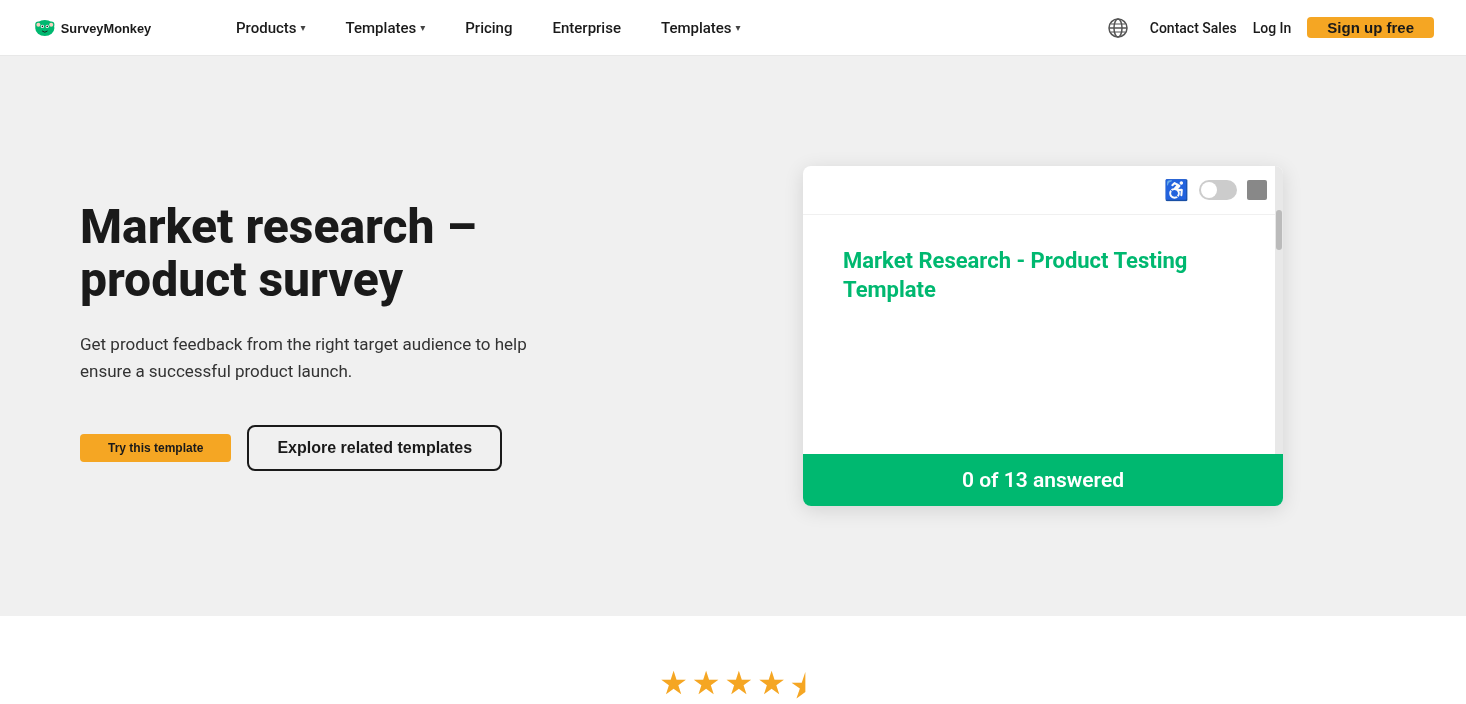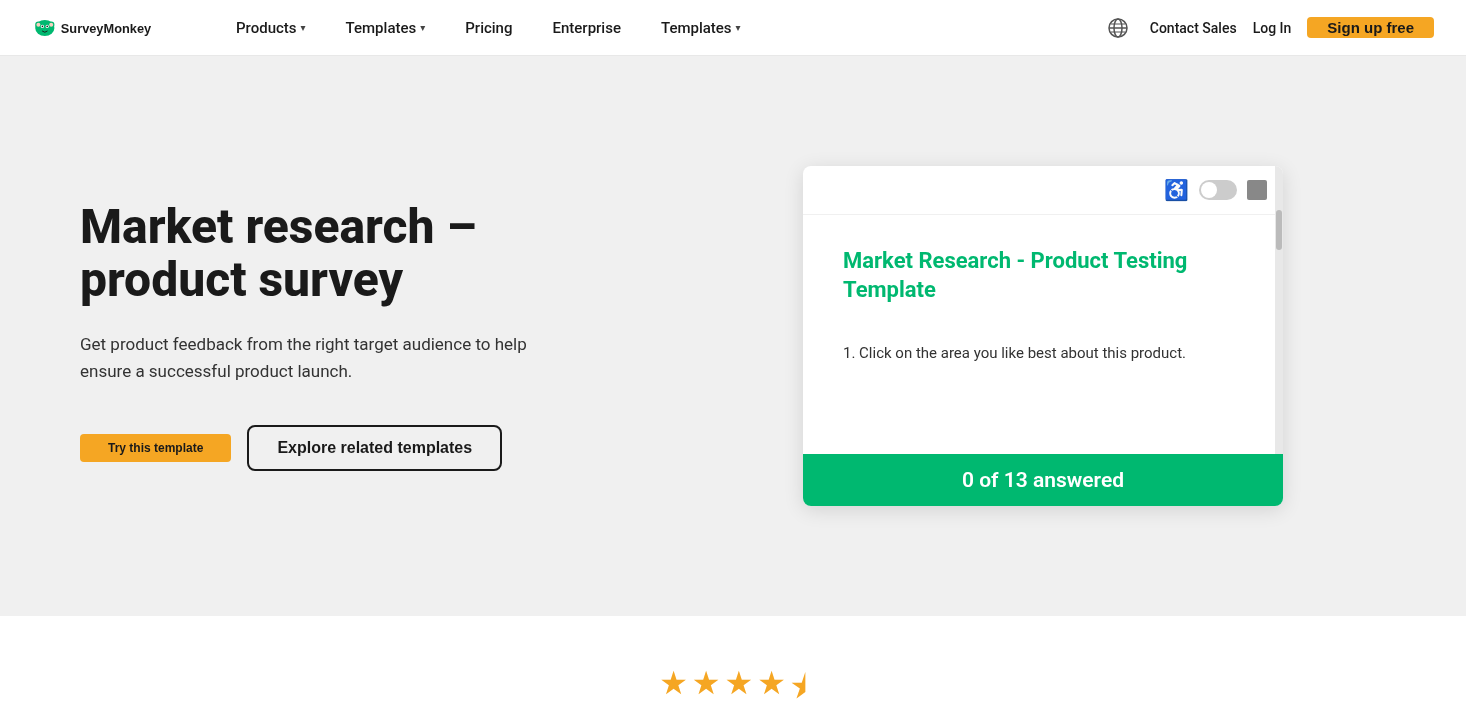--- a/index.html
+++ b/index.html
@@ -217,21 +217,21 @@
       margin-top: 44px;
     }
     .survey-body {
       padding: 32px 40px 80px 40px;
     }
     .survey-title {
       font-size: 22px;
       font-weight: 700;
       color: #00b870;
       line-height: 1.3;
-      margin-bottom: 38px;
+      margin-bottom: 28px;
     }
     .survey-question {
       font-size: 15px;
       color: #333;
       line-height: 1.5;
     }
     .survey-footer {
       position: absolute;
       bottom: 0;
       left: 0;
@@ -338,21 +338,20 @@
       <div class="survey-card-toolbar">
         <span class="toolbar-icon-accessibility">♿</span>
         <div class="toolbar-toggle"></div>
         <div class="toolbar-menu-icon"></div>
       </div>
       <div class="survey-scrollbar">
         <div class="survey-scrollbar-thumb"></div>
       </div>
       <div class="survey-body">
         <div class="survey-title">Market Research - Product Testing Template</div>
-        <div class="survey-question">1. Click on the area you like best about this product.</div>
       </div>
       <div class="survey-footer">0 of 13 answered</div>
     </div>
   </div>
 </section>
 
 <section class="ratings-section">
   <div class="stars-row">
     <span class="star">★</span>
     <span class="star">★</span>

